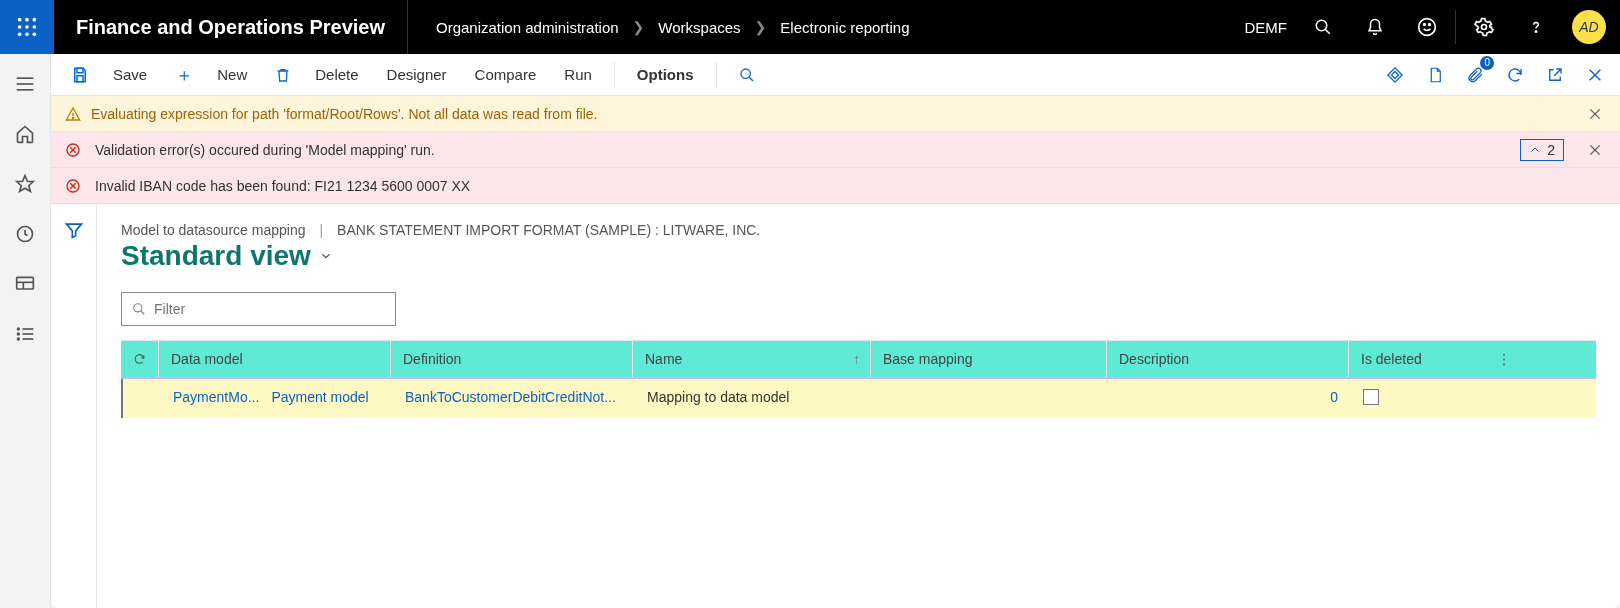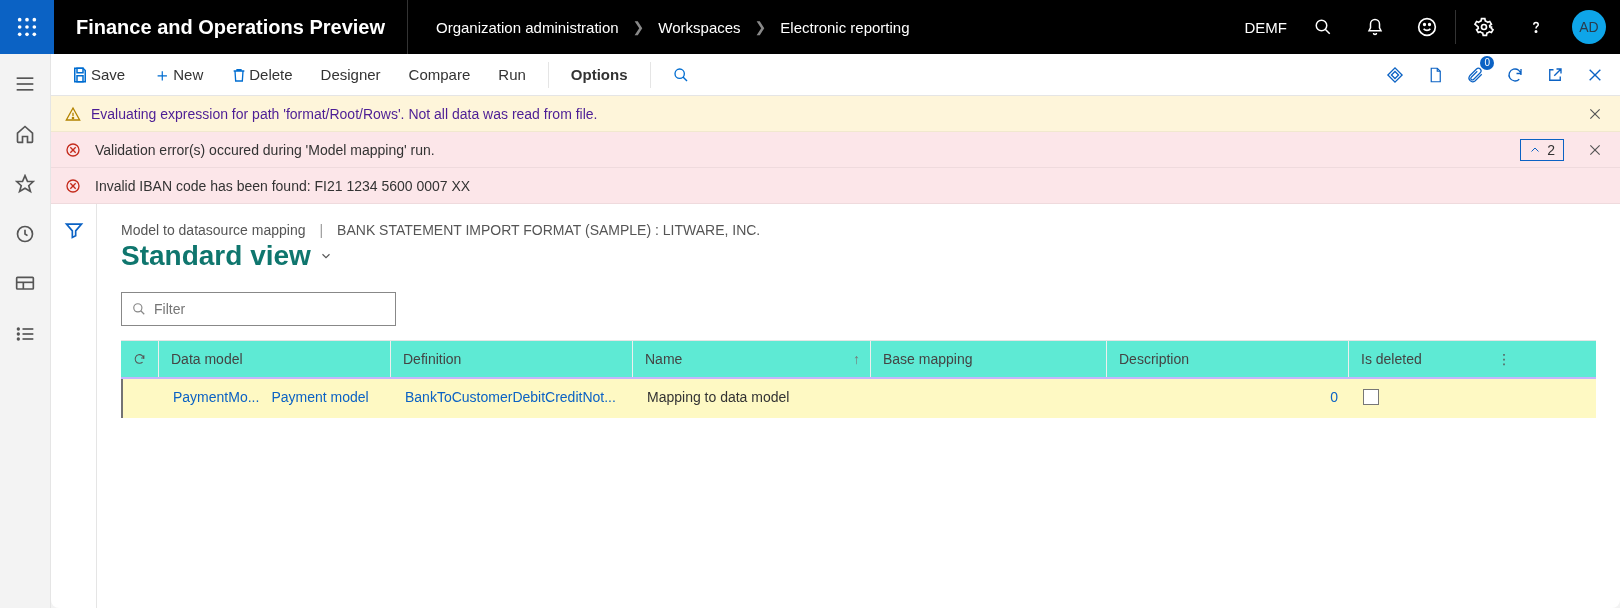--- a/index.html
+++ b/index.html
@@ -9,43 +9,43 @@
   .topbar { display:flex; align-items:center; height:54px; background:#000; color:#fff; }
   .waffle { width:54px; height:54px; background:#0b62c4; display:flex; align-items:center; justify-content:center; }
   .waffle svg { width:22px; height:22px; }
   .app-title { font-size:20px; font-weight:600; padding:0 22px; border-right:1px solid #333; height:100%; display:flex; align-items:center;}
   .breadcrumb { display:flex; align-items:center; gap:14px; padding-left:28px; font-size:15px; color:#fff; flex:1;}
   .breadcrumb .chev { color:#888; font-size:14px;}
   .topbar-right { display:flex; align-items:center; gap:0; padding-right:4px;}
   .tb-btn { width:52px; height:54px; display:flex; align-items:center; justify-content:center; color:#fff; cursor:pointer;}
   .tb-sep { width:1px; height:34px; background:#333; margin:0 2px;}
   .company-label { font-size:15px; padding:0 10px;}
-  .avatar { width:34px; height:34px; border-radius:50%; background:#0ea5e9; color:#2a3b4d; display:flex; align-items:center; justify-content:center; font-size:14px; font-weight:500; margin:0 10px;}
+  .avatar { width:34px; height:34px; border-radius:50%; background:#fde047; color:#2a3b4d; display:flex; align-items:center; justify-content:center; font-size:14px; font-weight:500; margin:0 10px;font-style:italic;}
 
   
   .shell { display:flex; height:554px; }
   .leftnav { width:51px; background:#f3f3f3; border-right:1px solid #e5e5e5; display:flex; flex-direction:column; align-items:center; padding-top:14px; gap:18px;}
   .leftnav .nav-btn { width:51px; height:32px; display:flex; align-items:center; justify-content:center; color:#555; cursor:pointer;}
 
   .main { flex:1; display:flex; flex-direction:column; background:#fff; border-bottom-left-radius:8px; border-bottom-right-radius:8px;}
   
   .cmdbar { height:42px; border-bottom:1px solid #e5e5e5; display:flex; align-items:center; padding:0 10px; gap:8px; background:#fff;}
-  .cmd-btn { display:flex; align-items:center; gap:2px; padding:6px 10px; font-size:15px; color:#333; cursor:pointer; border-radius:2px;}
+  .cmd-btn { display:flex; align-items:center; gap:24px; padding:6px 10px; font-size:15px; color:#333; cursor:pointer; border-radius:2px;}
   .cmd-btn.blue-icn svg, .cmd-btn.blue-icn .gicon { color:#006dd1; }
   .cmd-btn .gicon { font-size:18px; line-height:1; }
   .cmdbar .vsep { width:1px; height:26px; background:#e5e5e5; margin:0 4px; }
   .cmd-btn.bold { font-weight:600; }
   .cmdbar-right { margin-left:auto; display:flex; align-items:center; gap:10px;}
   .cmdbar-right .ico { width:30px; height:30px; display:flex; align-items:center; justify-content:center; color:#0b62c4; cursor:pointer; position:relative;}
   .badge { position:absolute; top:-4px; right:-4px; background:#0b62c4; color:#fff; font-size:10px; border-radius:8px; padding:0 4px; line-height:14px;}
 
   
   .msg { display:flex; align-items:center; min-height:36px; padding:0 14px; font-size:14px; border-bottom:1px solid rgba(0,0,0,0.05); gap:10px; position:relative;}
   .msg .close { margin-left:auto; color:#555; cursor:pointer; padding:4px;}
-  .msg-warn { background:#fef5da; color:#4c1d95;}
+  .msg-warn { background:#fef5da; color:#a16207;}
   .msg-warn .micon { color:#b38300;}
   .msg-err { background:#fce6e9; color:#333;gap:14px;}
   .msg-err .micon { color:#c42b1c;}
   .collapse-ctrl { display:flex; align-items:center; gap:6px; border:1px solid #0b62c4; color:#333; padding:2px 8px; font-size:14px; margin-left:auto; cursor:pointer;}
   .collapse-ctrl svg { color:#0b62c4;}
 
   
   .content-wrap { display:flex; flex:1;}
   .filter-rail { width:46px; border-right:1px solid #e5e5e5; display:flex; justify-content:center; padding-top:16px;}
   .filter-rail .fbtn { color:#0b62c4; cursor:pointer;}

